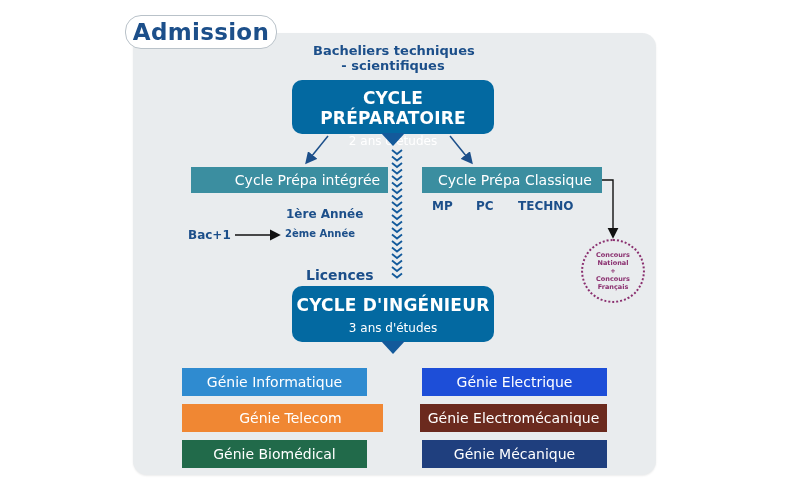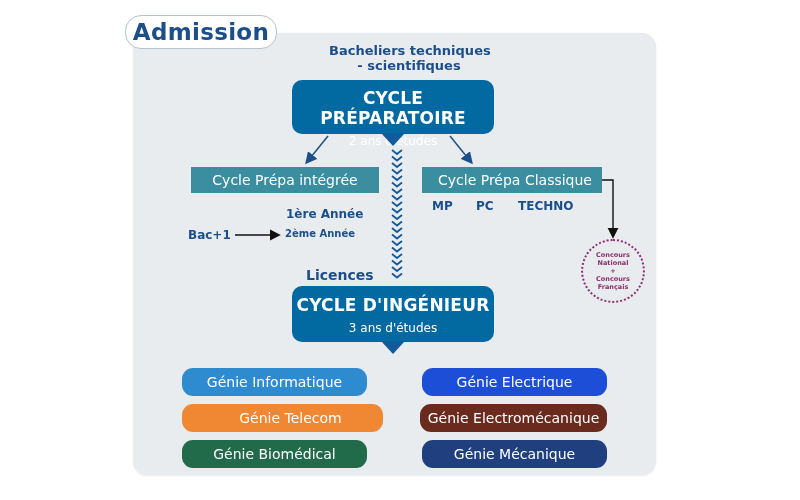--- a/index.html
+++ b/index.html
@@ -5,21 +5,21 @@
   html, body { margin:0; padding:0; }
   body { width:800px; height:500px; background:#ffffff; position:relative; overflow:hidden; font-family:"DejaVu Sans", sans-serif; }
   .panel { position:absolute; left:133px; top:33px; width:523px; height:442px; background:#e9ecee; border-radius:14px; box-shadow:0 1px 2px rgba(0,0,0,0.08); }
   .badge { position:absolute; left:125px; top:15px; width:152px; height:34px; background:#ffffff; border:1.5px solid #b9c2c9; border-radius:16px; box-sizing:border-box; display:flex; align-items:center; justify-content:center; color:#1c4f8a; font-size:23px; font-weight:bold; letter-spacing:0.3px; }
   .txt { position:absolute; color:#1c4f8a; font-weight:bold; font-family:"DejaVu Sans", sans-serif; white-space:nowrap; }
   .bubble { position:absolute; background:#0369a1; border-radius:10px; color:#fff; text-align:center; }
   .bubble .t1 { font-size:17px; font-weight:bold; letter-spacing:0.2px; }
   .bubble .t2 { font-size:12px; margin-top:6px; }
   .bubble .tail { position:absolute; left:50%; bottom:-12px; margin-left:-12px; width:0; height:0; border-left:12px solid transparent; border-right:12px solid transparent; border-top:13px solid #135a9b; }
   .teal { position:absolute; background:#3b8ea0; color:#fff; font-size:14px; display:flex; align-items:center; justify-content:center; }
-  .genie { position:absolute; height:28px; color:#fff; font-size:14px; display:flex; align-items:center; justify-content:center;border-radius:11px; }
+  .genie { position:absolute; height:28px; color:#fff; font-size:14px; display:flex; align-items:center; justify-content:center; }
   .circle { position:absolute; left:581px; top:239px; width:64px; height:64px; border-radius:50%; border:2.5px dotted #8a2f6f; box-sizing:border-box; display:flex; align-items:center; justify-content:center; text-align:center; color:#8a2f6f; font-size:6.5px; font-weight:bold; line-height:1.25; }
   svg.overlay { position:absolute; left:0; top:0; }
 </style>
 </head>
 <body>
 
 <div class="panel"></div>
 <div class="badge">Admission</div>
 
 <svg class="overlay" width="800" height="500">
@@ -52,32 +52,32 @@
       <polyline points="392,234.5 397,238.5 402,234.5" fill="none" stroke="#135a9b" stroke-width="1.8"></polyline>
       <polyline points="392,241 397,245 402,241" fill="none" stroke="#135a9b" stroke-width="1.8"></polyline>
       <polyline points="392,247.5 397,251.5 402,247.5" fill="none" stroke="#135a9b" stroke-width="1.8"></polyline>
       <polyline points="392,254 397,258 402,254" fill="none" stroke="#135a9b" stroke-width="1.8"></polyline>
       <polyline points="392,260.5 397,264.5 402,260.5" fill="none" stroke="#135a9b" stroke-width="1.8"></polyline>
       <polyline points="392,267 397,271 402,267" fill="none" stroke="#135a9b" stroke-width="1.8"></polyline>
       <polyline points="392,273.5 397,277.5 402,273.5" fill="none" stroke="#135a9b" stroke-width="1.8"></polyline>
     </g>
 </svg>
 
-<div class="txt" style="left:313px;top:43px;width:160px;text-align:center;font-size:13px;line-height:15px;margin-left:16px;">
+<div class="txt" style="left:313px;top:43px;width:160px;text-align:center;font-size:13px;line-height:15px;">
   <div>Bacheliers techniques</div>
   <div>- scientifiques</div>
 </div>
 
 <div class="bubble" style="left:292px;top:80px;width:202px;height:54px;">
   <div class="t1" style="margin-top:8px;">CYCLE PRÉPARATOIRE</div>
   <div class="t2">2 ans d'études</div>
   <div class="tail"></div>
 </div>
 
-<div class="teal" style="left:191px;top:167px;width:188px;height:26px;">Cycle Prépa intégrée</div>
+<div class="teal" style="left:191px;top:167px;width:161px;height:26px;padding-left:36px;">Cycle Prépa intégrée</div>
 <div class="teal" style="left:422px;top:167px;width:174px;height:26px;padding-left:6px;">Cycle Prépa Classique</div>
 
 <div class="txt" style="left:286px;top:207px;font-size:12px;">1ère Année</div>
 <div class="txt" style="left:188px;top:228px;font-size:12px;">Bac+1</div>
 <div class="txt" style="left:285px;top:228px;font-size:10px;">2ème Année</div>
 
 <div class="txt" style="left:432px;top:199px;font-size:12px;">MP</div>
 <div class="txt" style="left:476px;top:199px;font-size:12px;">PC</div>
 <div class="txt" style="left:518px;top:199px;font-size:12px;">TECHNO</div>
 

